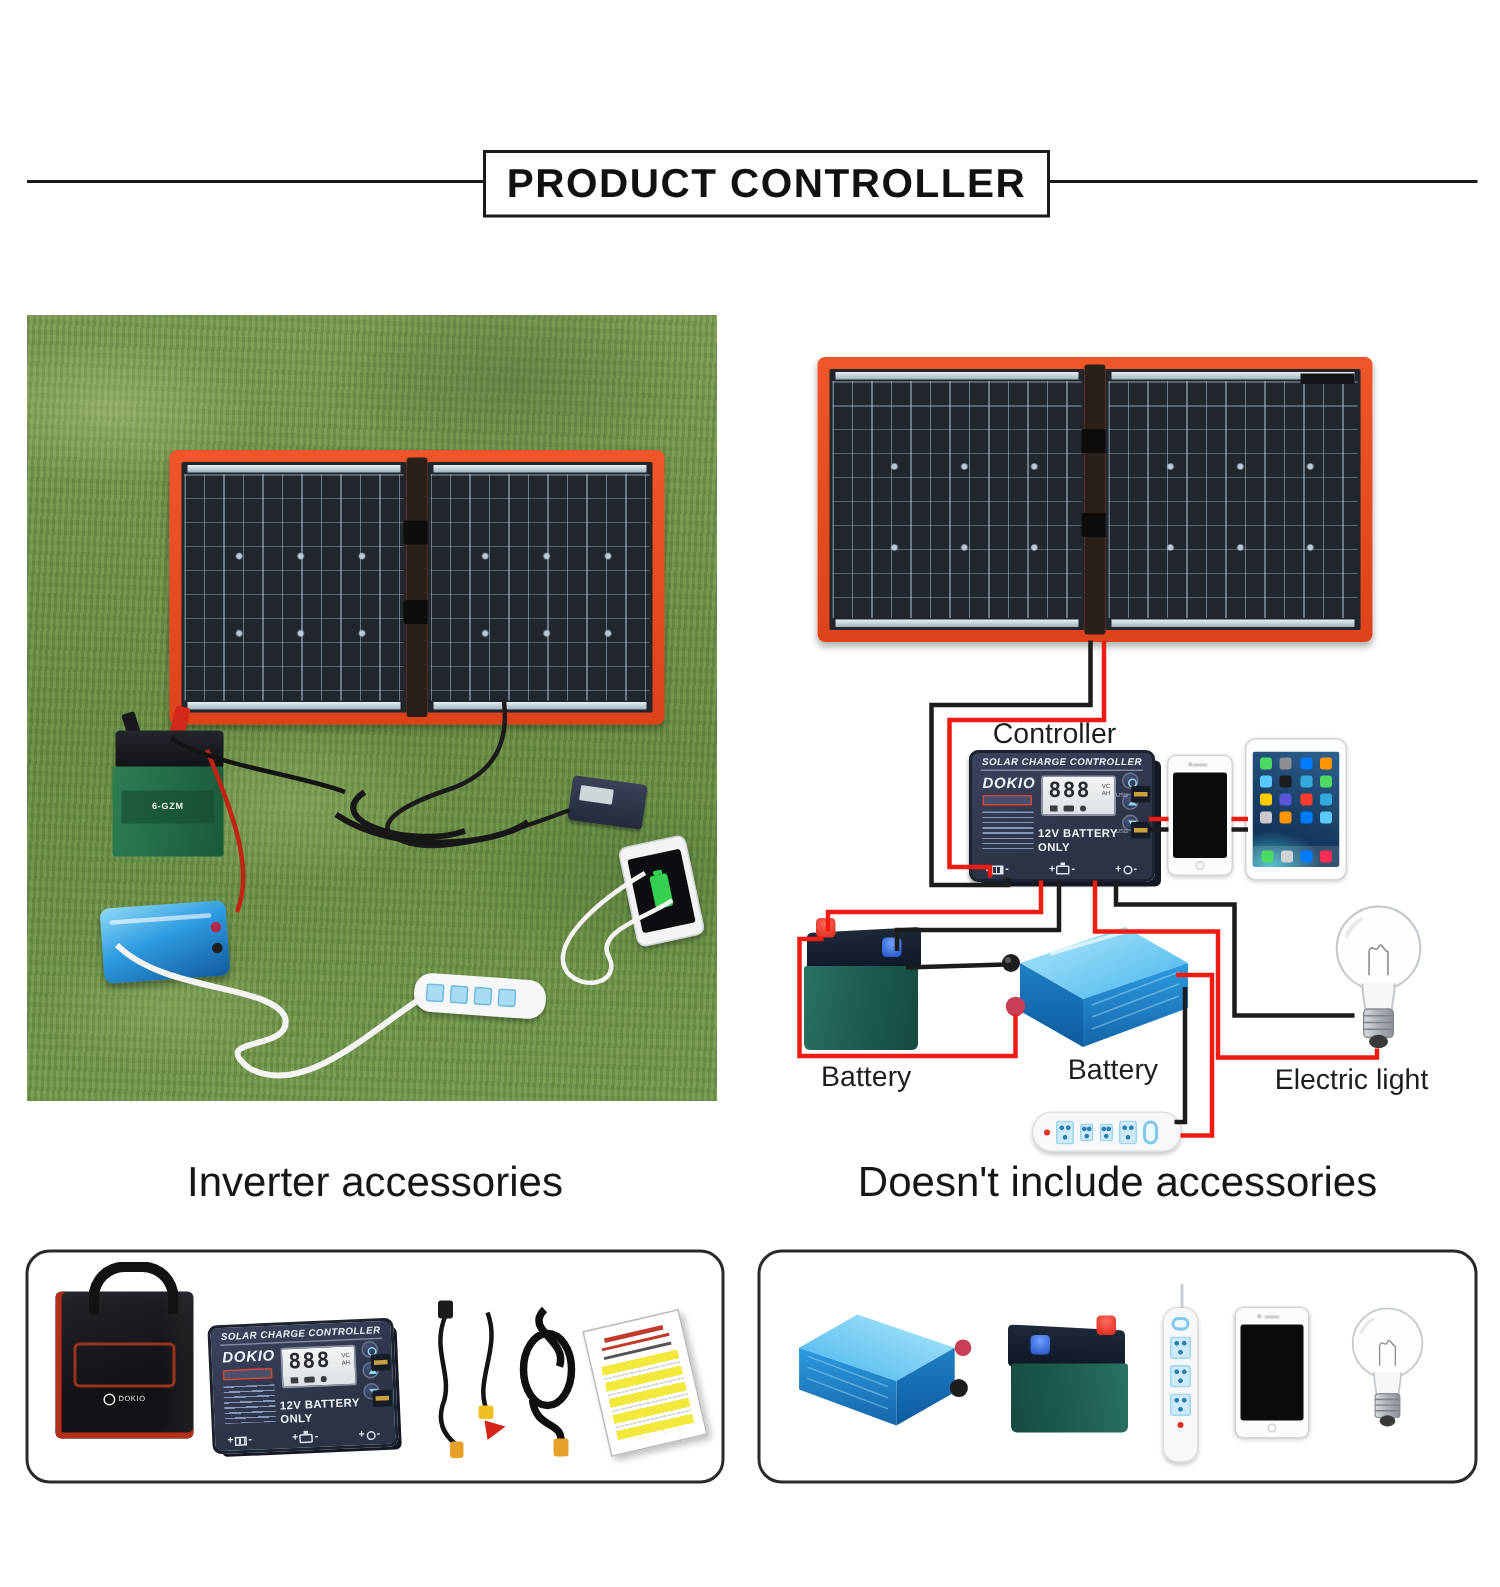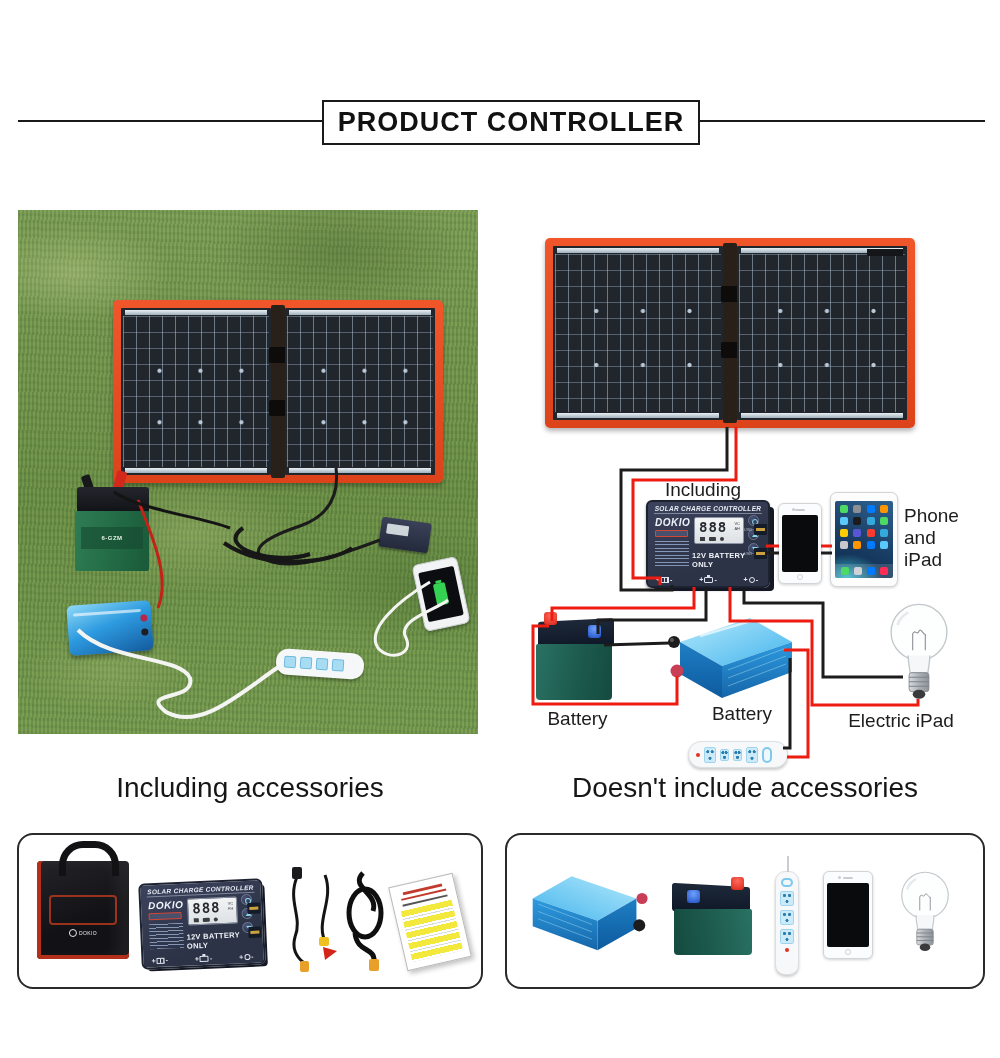--- a/index.html
+++ b/index.html
@@ -248,29 +248,24 @@
       <div class="sp-bar b"></div>
     </div>
     <div class="sp-hinge" style="left:178px;width:14px;"></div>
     <div class="sp-half" style="left:192px;width:170px;">
       <div class="sp-bar t"></div>
       <div class="sp-bar b"></div>
       <div class="sp-tag" style="right:4px;top:3px;"></div>
     </div>
   </div>
 
-  <div class="dg-label" style="left:633px;top:479px;width:140px;">Including</div>
-  <div class="dg-label" style="left:904px;top:505px;width:80px;text-align:left;line-height:22px;">
-    <div>Phone</div>
-    <div>and</div>
-    <div>iPad</div>
-  </div>
+  <div class="dg-label" style="left:633px;top:479px;width:140px;">Controller</div>
   <div class="dg-label" style="left:535px;top:708px;width:85px;">Battery</div>
   <div class="dg-label" style="left:698px;top:703px;width:88px;">Battery</div>
-  <div class="dg-label" style="left:840px;top:710px;width:122px;">Electric iPad</div>
+  <div class="dg-label" style="left:840px;top:710px;width:122px;">Electric light</div>
 
   <div class="ctrl shadow3d" style="left:646px;top:500px;width:124px;height:88px;">
     <div class="hd">SOLAR CHARGE CONTROLLER</div>
     <div class="brand">DOKIO</div>
     <div class="warn"></div>
     <div class="fine"></div>
     <div class="lcd">
       <div class="val">888</div>
       <div class="un">
         <div>VC</div>
@@ -412,21 +407,21 @@
     <polyline class="wire red" points="730,587 730,621 812,621 812,705 918,705 918,699"></polyline>
     <polyline class="wire black" points="744,587 744,603 823,603 823,677 903,677"></polyline>
     <polyline class="wire black" points="790,658 790,748 783,748"></polyline>
     <polyline class="wire red" points="784,650 808,650 808,757 787,757"></polyline>
     <polyline class="wire red" points="766,546 779,546"></polyline>
     <polyline class="wire black" points="766,553 779,553"></polyline>
     <polyline class="wire red" points="821,546 832,546"></polyline>
     <polyline class="wire black" points="821,553 832,553"></polyline>
   </svg>
 
-  <div class="sec-label" style="left:17px;top:772px;width:466px;">Including accessories</div>
+  <div class="sec-label" style="left:17px;top:772px;width:466px;">Inverter accessories</div>
   <div class="sec-label" style="left:505px;top:772px;width:480px;">Doesn't include accessories</div>
 
   <div class="acc-box" style="left:17px;top:833px;width:466px;">
     <div class="bag">
       <div class="flap"></div>
       <div class="logo">
           <i></i>
           <span>DOKIO</span>
         </div>
     </div>

